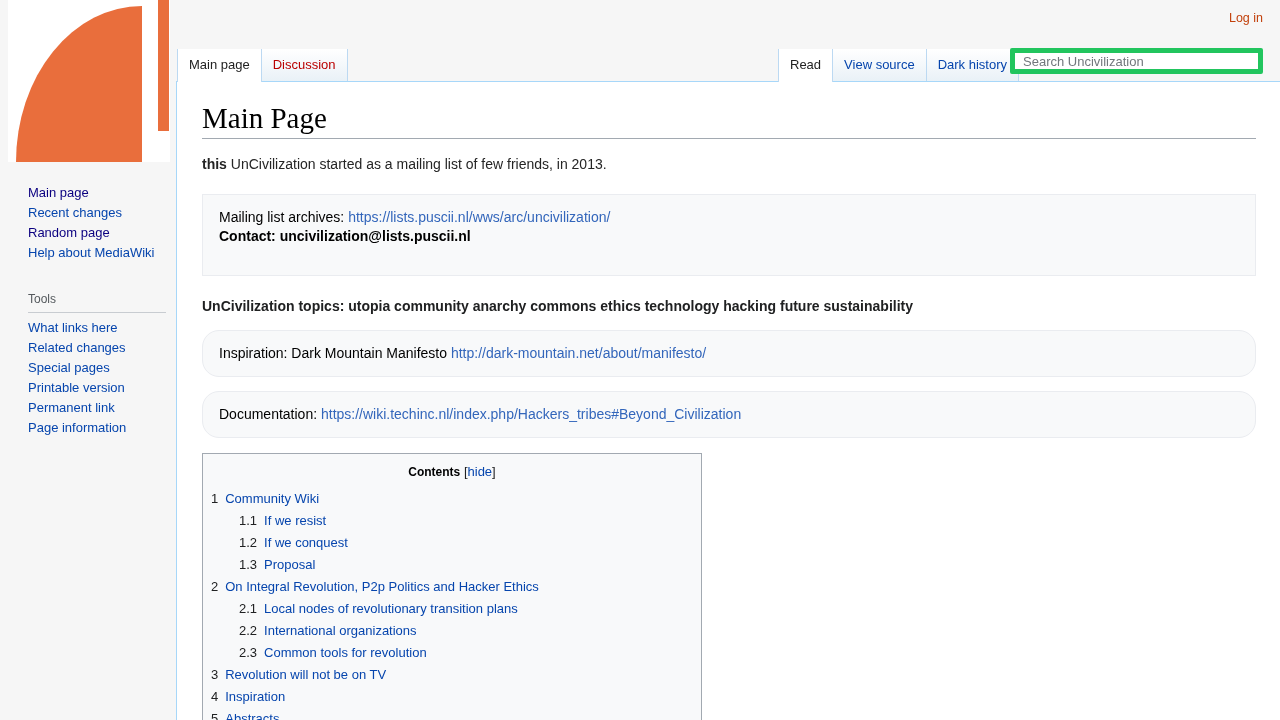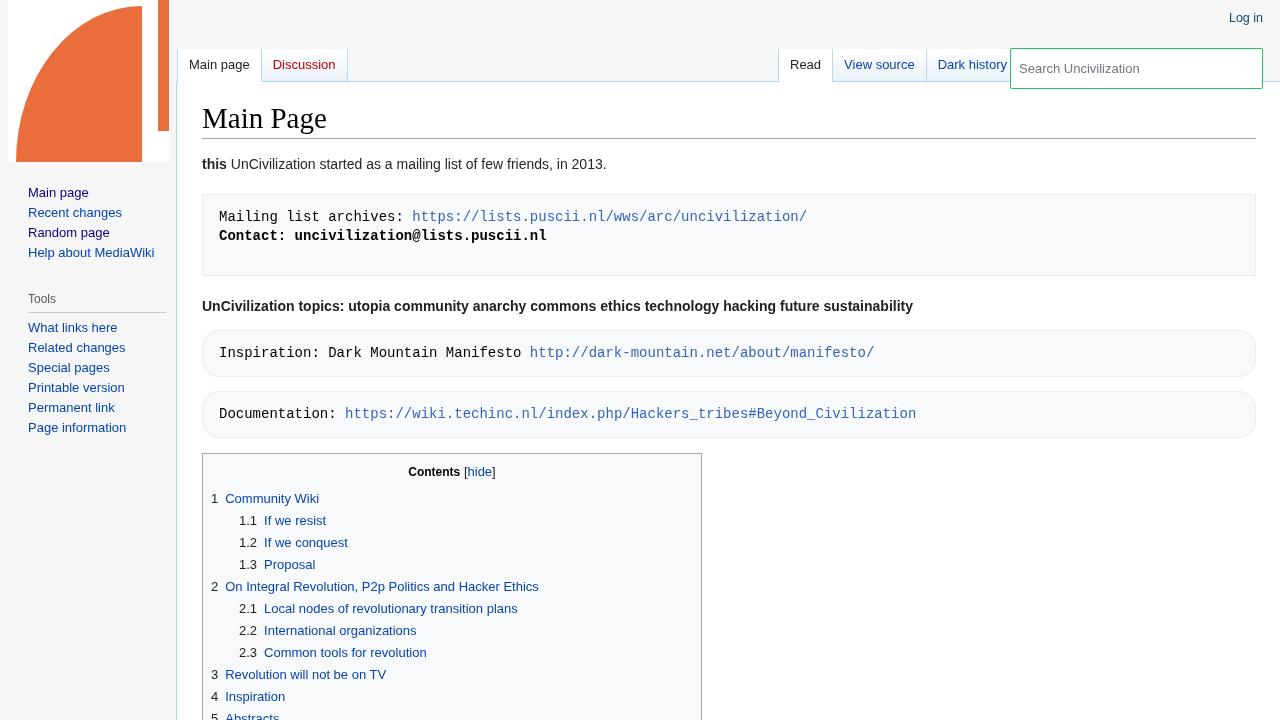--- a/index.html
+++ b/index.html
@@ -22,50 +22,50 @@
   .sidebar li { margin:0 0 6px 0; line-height:14px; }
   a.side-link { color:#0645ad; }
   a.side-link.visited { color:#0b0080; }
   .tools-block { margin-top:32px; }
   .tools-heading { color:#54595d; font-size:12px; margin:0 10px 0 28px; padding-bottom:6px;
     border-bottom:1px solid #c8ccd1; }
   .tools-block ul { margin-top:8px; }
 
   
   .personal-bar { position:absolute; top:11px; right:17px; font-size:12.5px; }
-  .personal-bar a { color:#0c4a6e; }
+  .personal-bar a { color:#c2410c; }
 
   
   .tabs { position:absolute; top:49px; height:32px; display:flex; z-index:5; }
   .tabs-left { left:177px; }
   .tabs-right { left:778px; }
   .tab { display:block; height:32px; line-height:32px; padding:0 11px; font-size:13px;
     color:#0645ad; background:linear-gradient(to bottom,#ffffff 0%, #e9f1f7 100%);
     border-right:1px solid #bcd9f2; white-space:nowrap; }
   .tab:first-child { border-left:1px solid #bcd9f2; }
   .tab.selected { background:#fff; color:#222; height:33px; }
   .tab.new { color:#ba0000; }
 
   
   .search-wrap { position:absolute; left:1010px; top:48px; z-index:6; }
-  .search-input { width:253px; height:41px; border:1px solid #22c55e; border-radius:2px;
+  .search-input { width:253px; height:26px; border:5px solid #22c55e; border-radius:2px;
     padding:0 8px; font-size:13px; font-family:"Liberation Sans", sans-serif; color:#222;
     background:#fff; outline:none; }
   .search-input::placeholder { color:#72777d; }
 
   
   .content { position:absolute; left:176px; top:81px; right:0; bottom:0; background:#fff;
     border-left:1px solid #a7d7f9; border-top:1px solid #a7d7f9;
     padding:19px 24px 0 25px; overflow:hidden; }
   .page-title { margin:0; font-family:"Liberation Serif", serif; font-weight:normal;
     font-size:29px; line-height:34px; color:#000; padding-bottom:3px;
     border-bottom:1px solid #a2a9b1; }
   p.intro { margin:15px 0 0 0; font-size:14px; line-height:20px; }
   pre.code-block { margin:20px 0 0 0; background:#f8f9fa; border:1px solid #eaecf0;
-    padding:13px 16px; font-family:Liberation Mono, monospace; font-size:14px;
+    padding:13px 16px; font-family:Liberation Sans, sans-serif; font-size:14px;
     line-height:19px; color:#000; white-space:pre; }
   pre.code-block.tall { padding-bottom:29px; }
   pre.code-block a { color:#3366bb; }
   pre.code-block.m14 { margin-top:14px;border-radius:17px; }
   p.topics { margin:20px 0 0 0; font-size:14px; line-height:20px; font-weight:bold; color:#202122; }
 
   
   .toc { margin-top:15px; width:500px; background:#f8f9fa; border:1px solid #a2a9b1;
     padding:10px 8px 14px 8px; font-size:13px; }
   .toc-titlebar { text-align:center; line-height:15px; color:#202122; }

